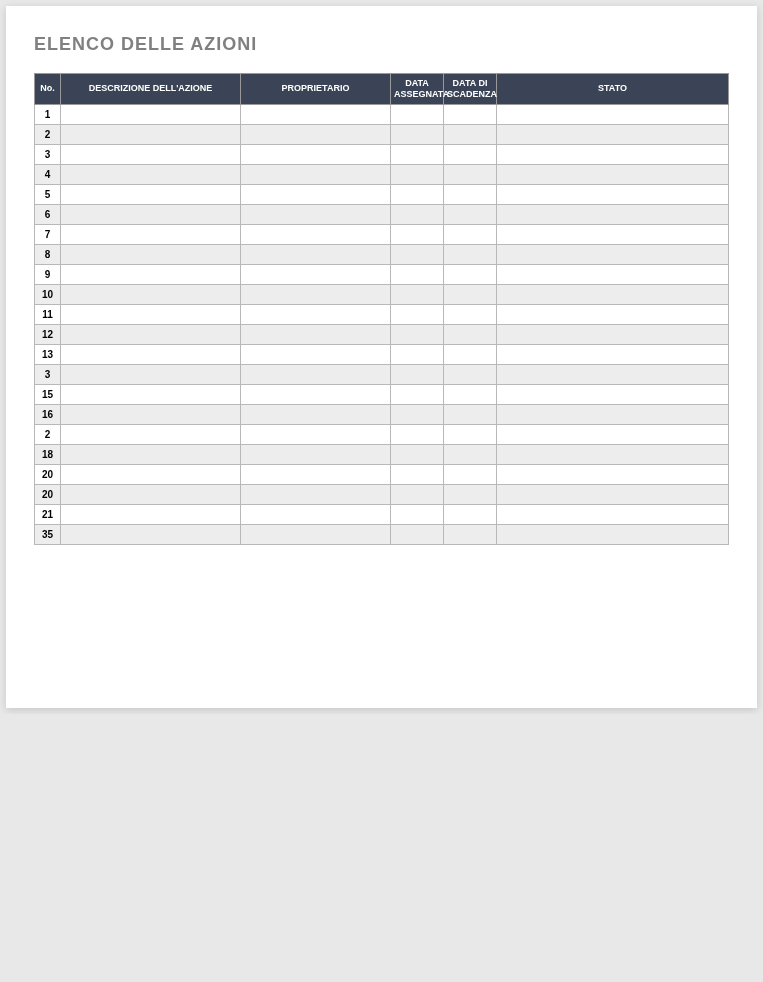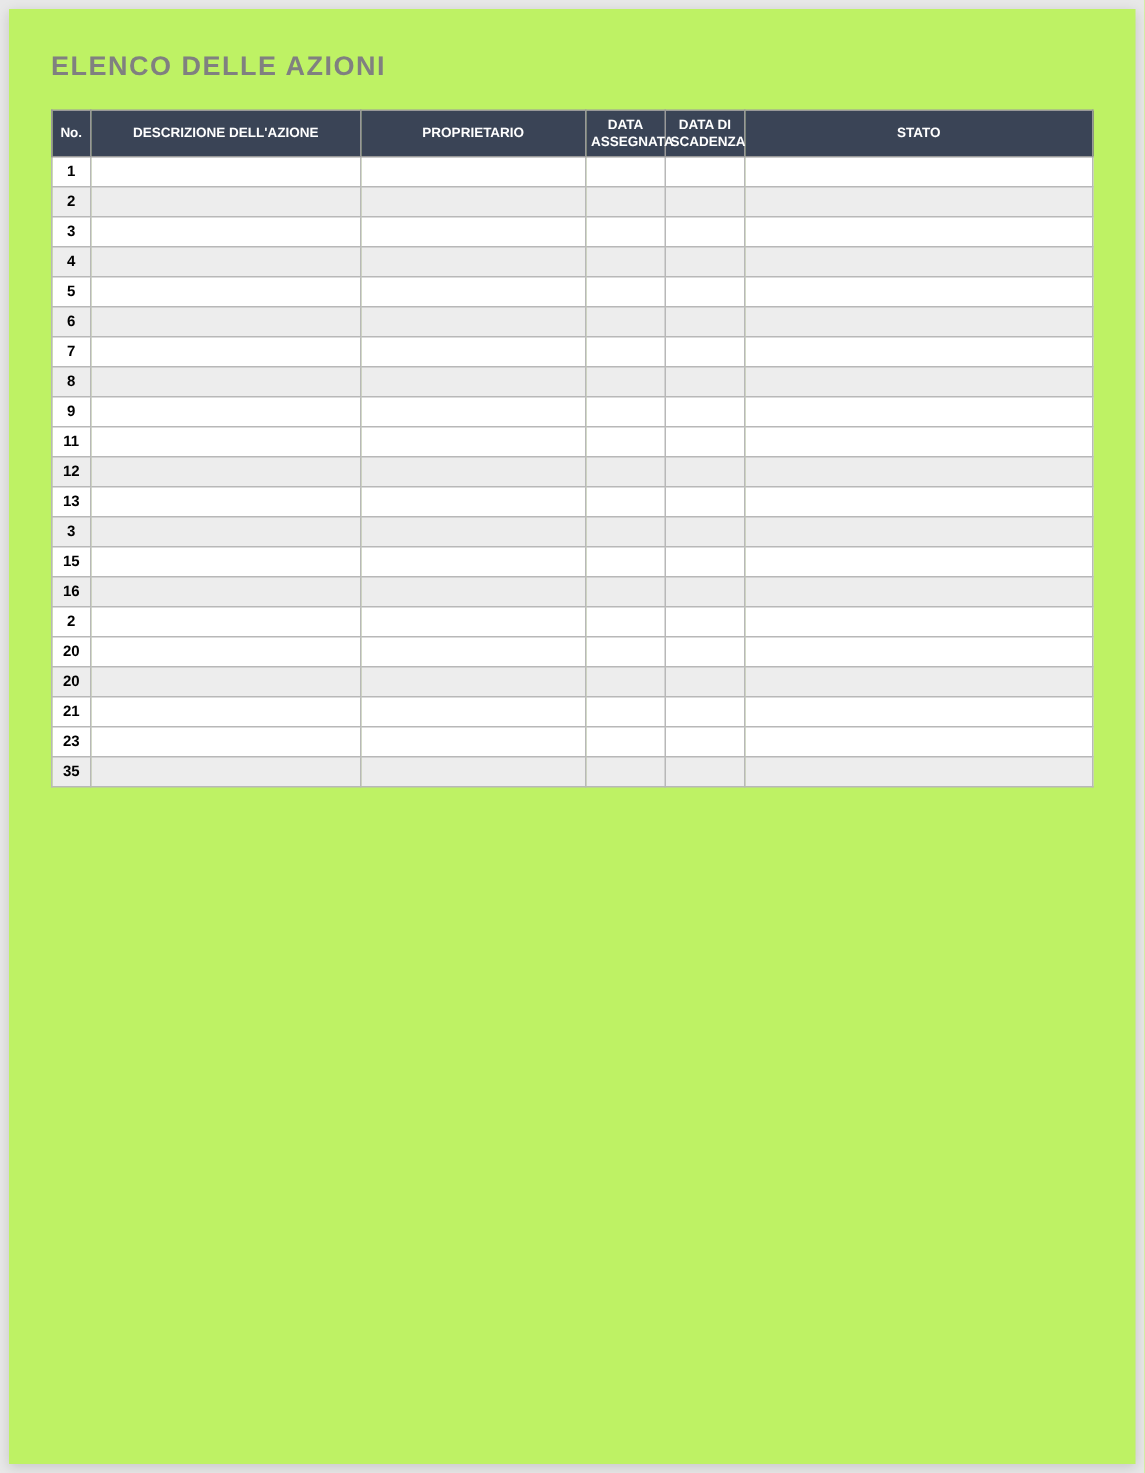--- a/index.html
+++ b/index.html
@@ -6,23 +6,23 @@
       margin: 0;
       padding: 0;
       box-sizing: border-box;
     }
     body {
       background-color: #e8e8e8;
       font-family: Arial, Helvetica, sans-serif;
       padding: 6px;
     }
     .page {
-      background-color: #bef264;
+      background-color: #ffffff;
       width: 751px;
-      height: 970px;
+      height: 702px;
       margin: 0 auto;
       box-shadow: 0 2px 8px rgba(0,0,0,0.15);
       padding: 28px 28px;
     }
     .page-title {
       font-size: 18px;
       font-weight: bold;
       letter-spacing: 1px;
       color: #808080;
       margin-bottom: 18px;
@@ -160,20 +160,28 @@
           <td></td>
         </tr>
         <tr class="odd-row">
           <td class="row-num">9</td>
           <td></td>
           <td></td>
           <td></td>
           <td></td>
           <td></td>
         </tr>
+        <tr class="even-row">
+          <td class="row-num">10</td>
+          <td></td>
+          <td></td>
+          <td></td>
+          <td></td>
+          <td></td>
+        </tr>
         <tr class="odd-row">
           <td class="row-num">11</td>
           <td></td>
           <td></td>
           <td></td>
           <td></td>
           <td></td>
         </tr>
         <tr class="even-row">
           <td class="row-num">12</td>
@@ -216,46 +224,46 @@
           <td></td>
         </tr>
         <tr class="odd-row">
           <td class="row-num">2</td>
           <td></td>
           <td></td>
           <td></td>
           <td></td>
           <td></td>
         </tr>
+        <tr class="even-row">
+          <td class="row-num">18</td>
+          <td></td>
+          <td></td>
+          <td></td>
+          <td></td>
+          <td></td>
+        </tr>
         <tr class="odd-row">
           <td class="row-num">20</td>
           <td></td>
           <td></td>
           <td></td>
           <td></td>
           <td></td>
         </tr>
         <tr class="even-row">
           <td class="row-num">20</td>
           <td></td>
           <td></td>
           <td></td>
           <td></td>
           <td></td>
         </tr>
         <tr class="odd-row">
           <td class="row-num">21</td>
-          <td></td>
-          <td></td>
-          <td></td>
-          <td></td>
-          <td></td>
-        </tr>
-        <tr class="odd-row">
-          <td class="row-num">23</td>
           <td></td>
           <td></td>
           <td></td>
           <td></td>
           <td></td>
         </tr>
         <tr class="even-row">
           <td class="row-num">35</td>
           <td></td>
           <td></td>

